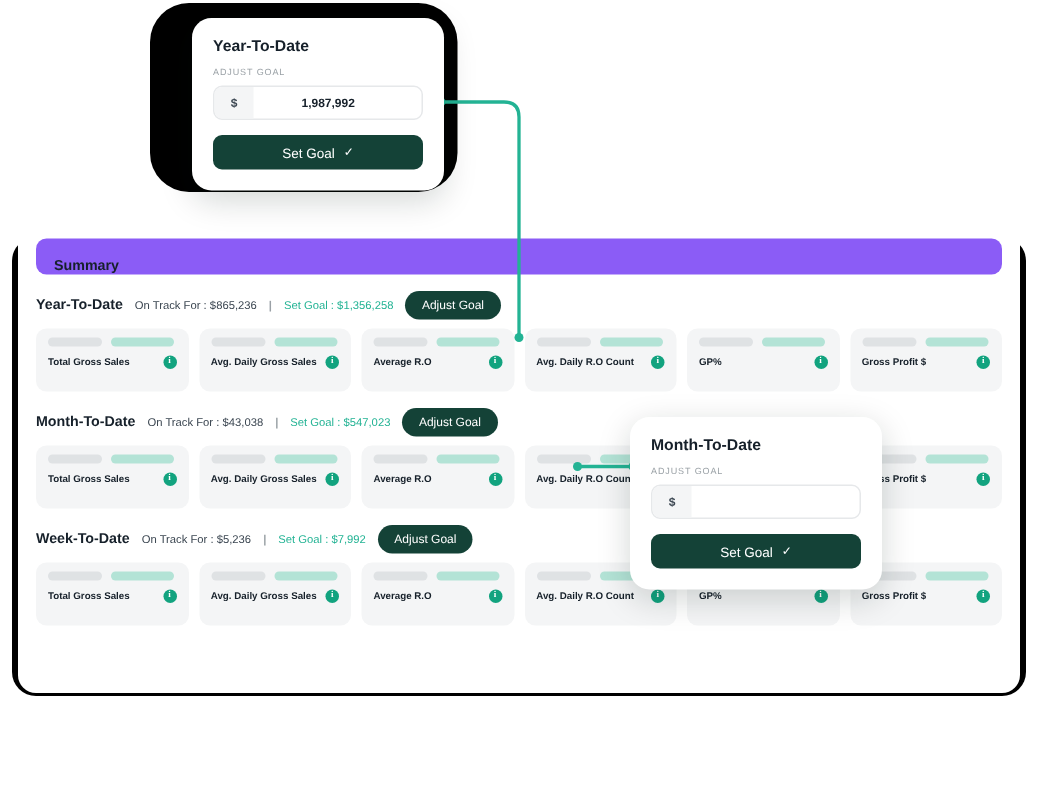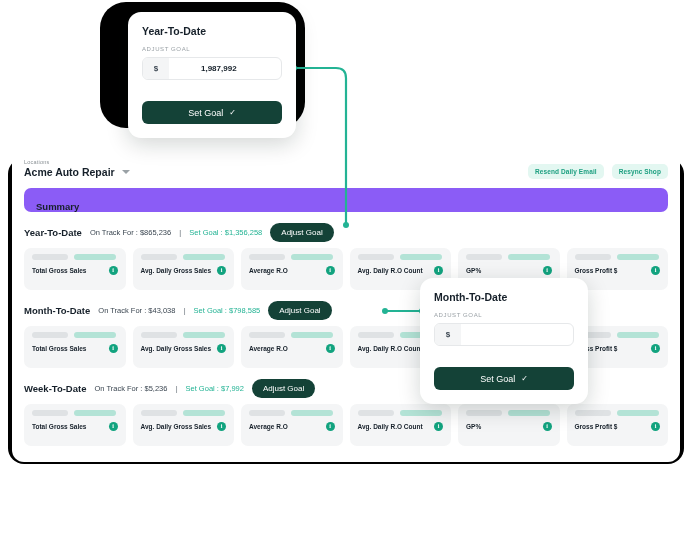--- a/index.html
+++ b/index.html
@@ -89,53 +89,40 @@
   }
   .gc-currency{
     width:26px;background:#f4f5f6;display:flex;align-items:center;justify-content:center;
     font-size:8px;font-weight:700;color:#3b4651;
   }
   .gc-value{
     flex:1;display:flex;align-items:center;padding-left:8px;
     font-size:8px;font-weight:700;color:#16202a;margin-left:24px;
   }
   .gc-btn{
-    margin-top:21px;width:100%;height:23px;background:#144237;color:#fff;border:none;
+    margin-top:10px;width:100%;height:23px;background:#144237;color:#fff;border:none;
     border-radius:6px;font-size:9px;font-family:inherit;cursor:pointer;
     display:flex;align-items:center;justify-content:center;gap:6px;
   }
   .gc-btn .chk{font-size:8px;}
 
   
   .conn{position:absolute;pointer-events:none;}
   .dot{position:absolute;width:6px;height:6px;border-radius:50%;background:#23b394;}
 </style>
 </head>
 <body>
 
 <div class="stage">
 
   <div class="blob" id="blob-top"></div>
   <div class="blob" id="blob-panel"></div>
 
   <div id="dashboard">
 
-    <div class="dash-head">
-      <div class="loc-wrap">
-        <div>
-          <div class="loc-label">Locations</div>
-          <div class="loc-name">Acme Auto Repair</div>
-        </div>
-        <div class="caret"></div>
-      </div>
-      <div class="head-btns">
-        <button class="pill-btn">Resend Daily Email</button>
-        <button class="pill-btn">Resync Shop</button>
-      </div>
-    </div>
 
     <div class="summary-bar">
       <span>Summary</span>
     </div>
 
     <div class="period-row">
       <div class="period-title">Year-To-Date</div>
       <div class="period-track">On Track For : $865,236</div>
       <div class="period-sep">|</div>
       <div class="period-goal">Set Goal : $1,356,258</div>
@@ -201,21 +188,21 @@
             <div class="mcard-label">Gross Profit $</div>
             <div class="info-icon">i</div>
           </div>
       </div>
     </div>
 
     <div class="period-row">
       <div class="period-title">Month-To-Date</div>
       <div class="period-track">On Track For : $43,038</div>
       <div class="period-sep">|</div>
-      <div class="period-goal">Set Goal : $798,585</div>
+      <div class="period-goal">Set Goal : $547,023</div>
       <button class="adjust-btn">Adjust Goal</button>
     </div>
     <div class="cards">
       <div class="mcard">
         <div class="skeletons">
             <div class="sk sk-gray"></div>
             <div class="sk sk-teal"></div>
           </div>
         <div class="mcard-foot">
             <div class="mcard-label">Total Gross Sales</div>

